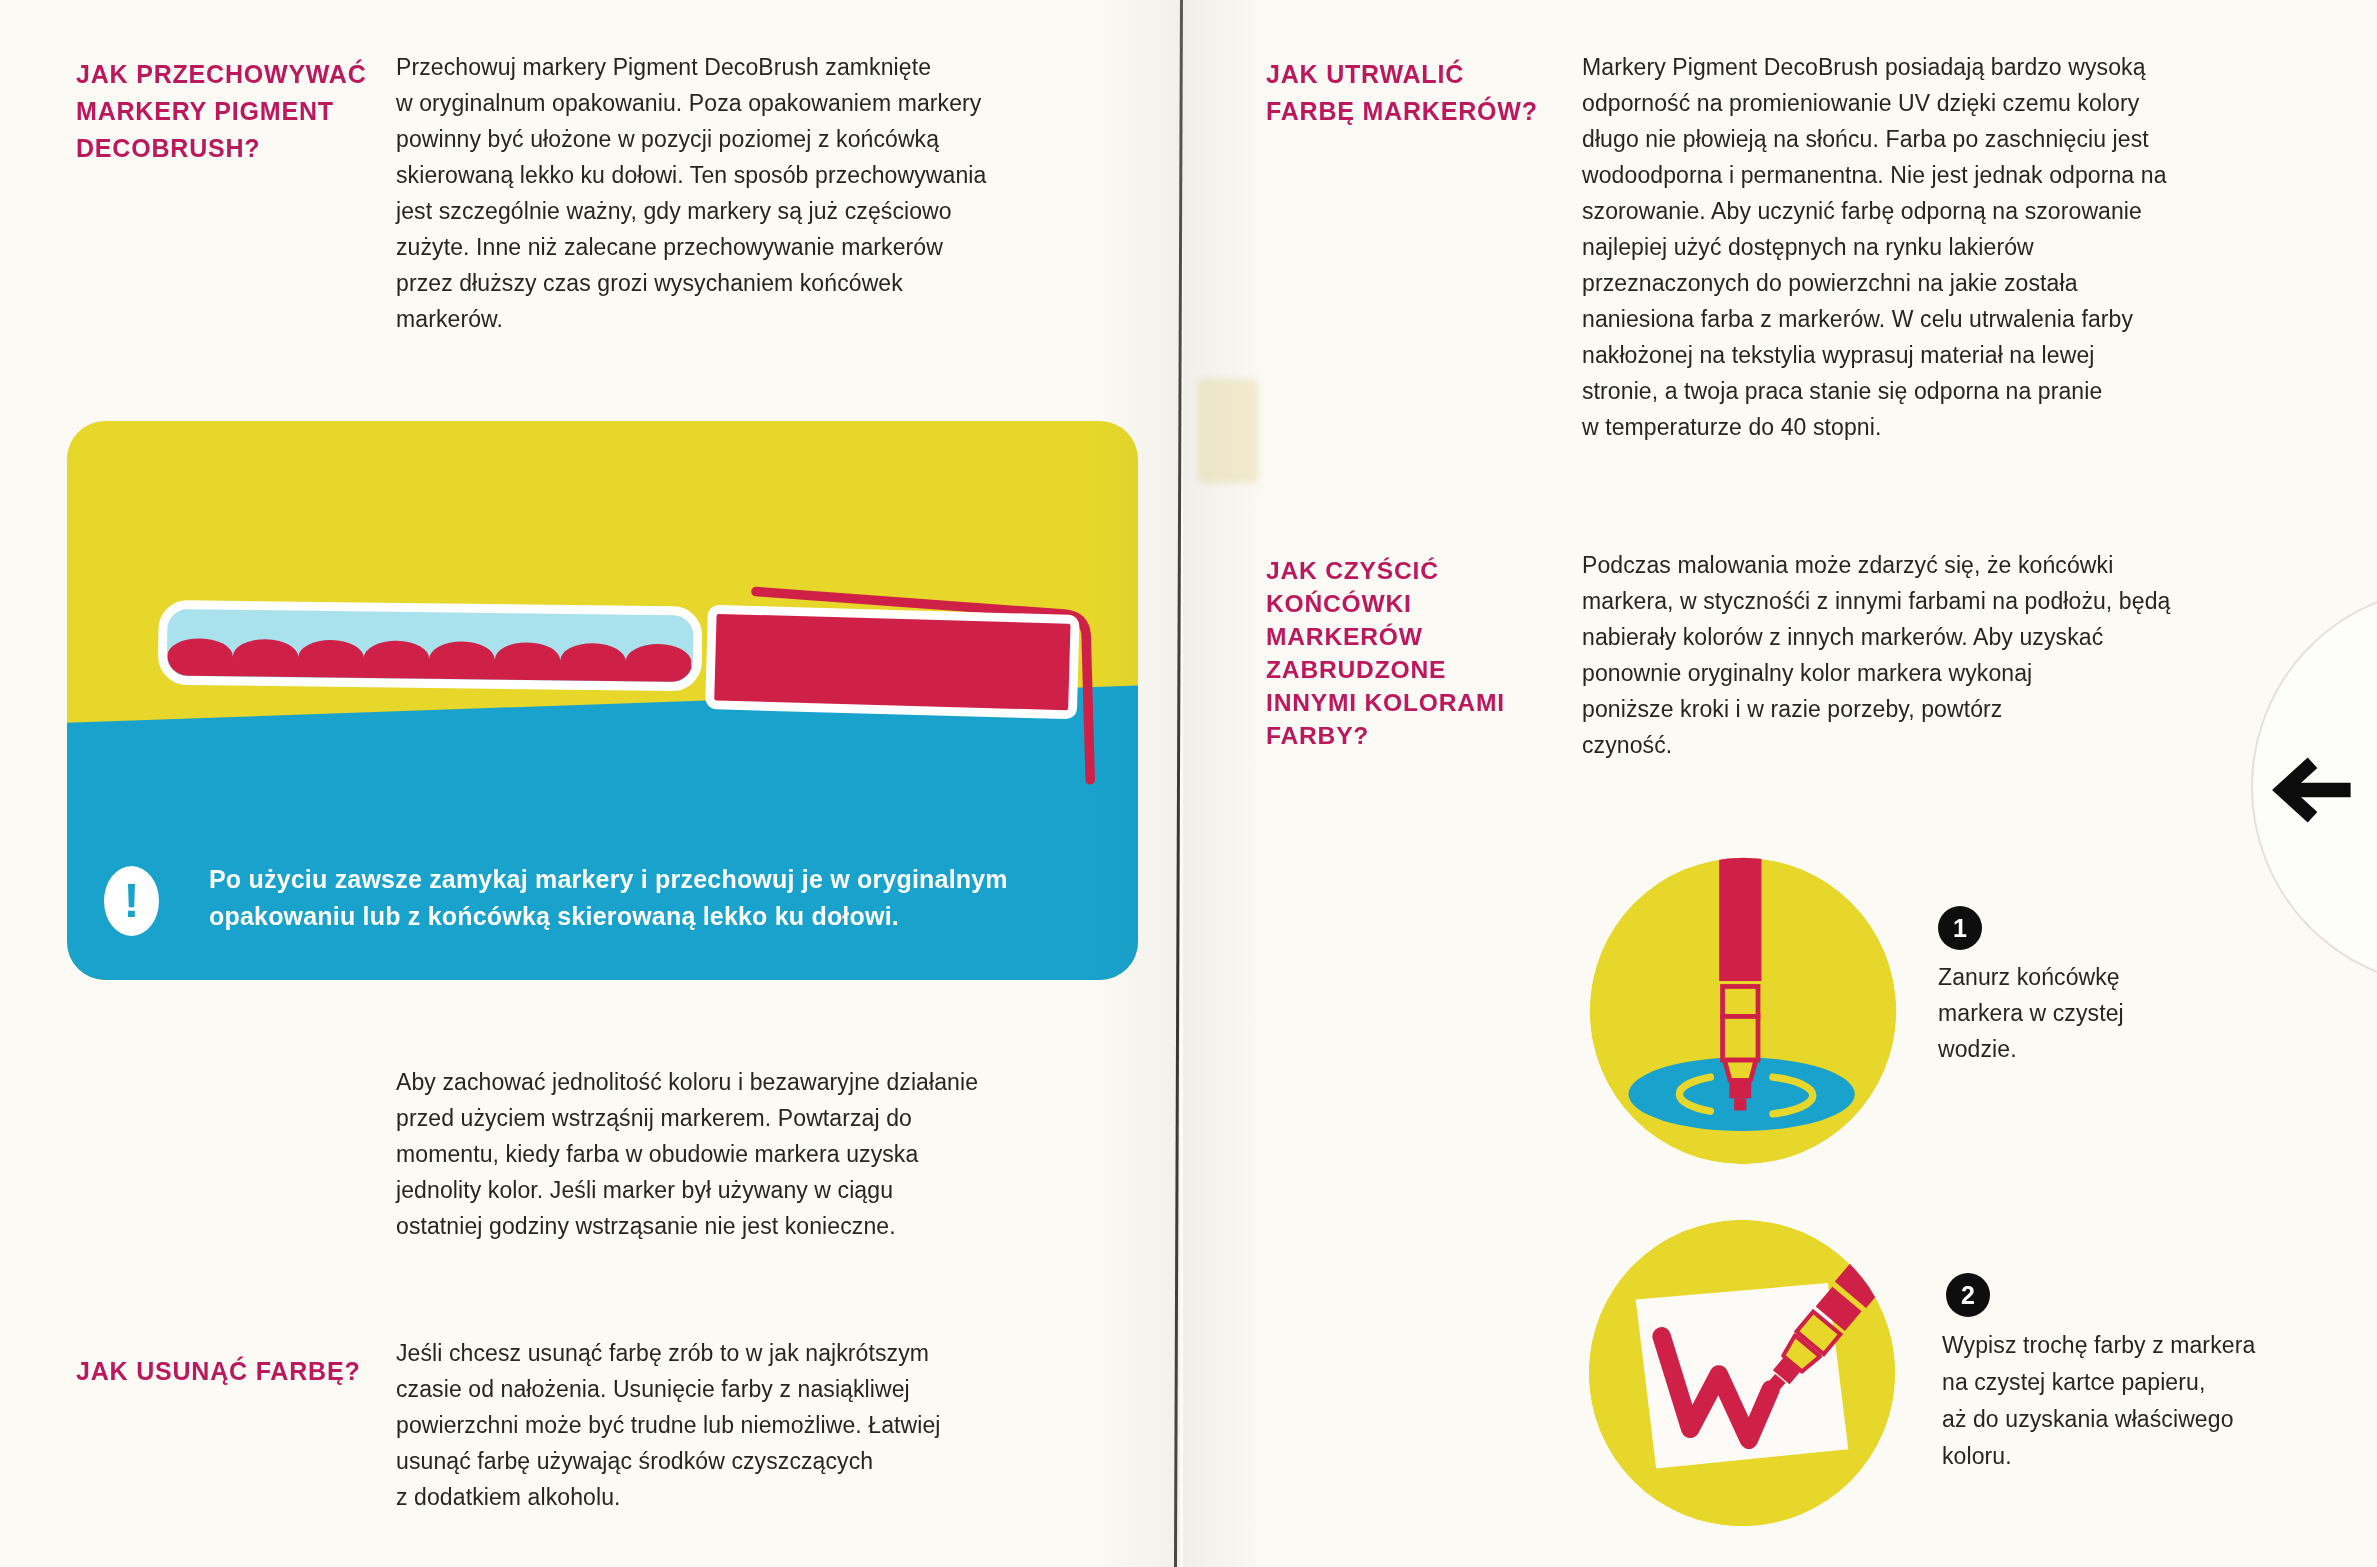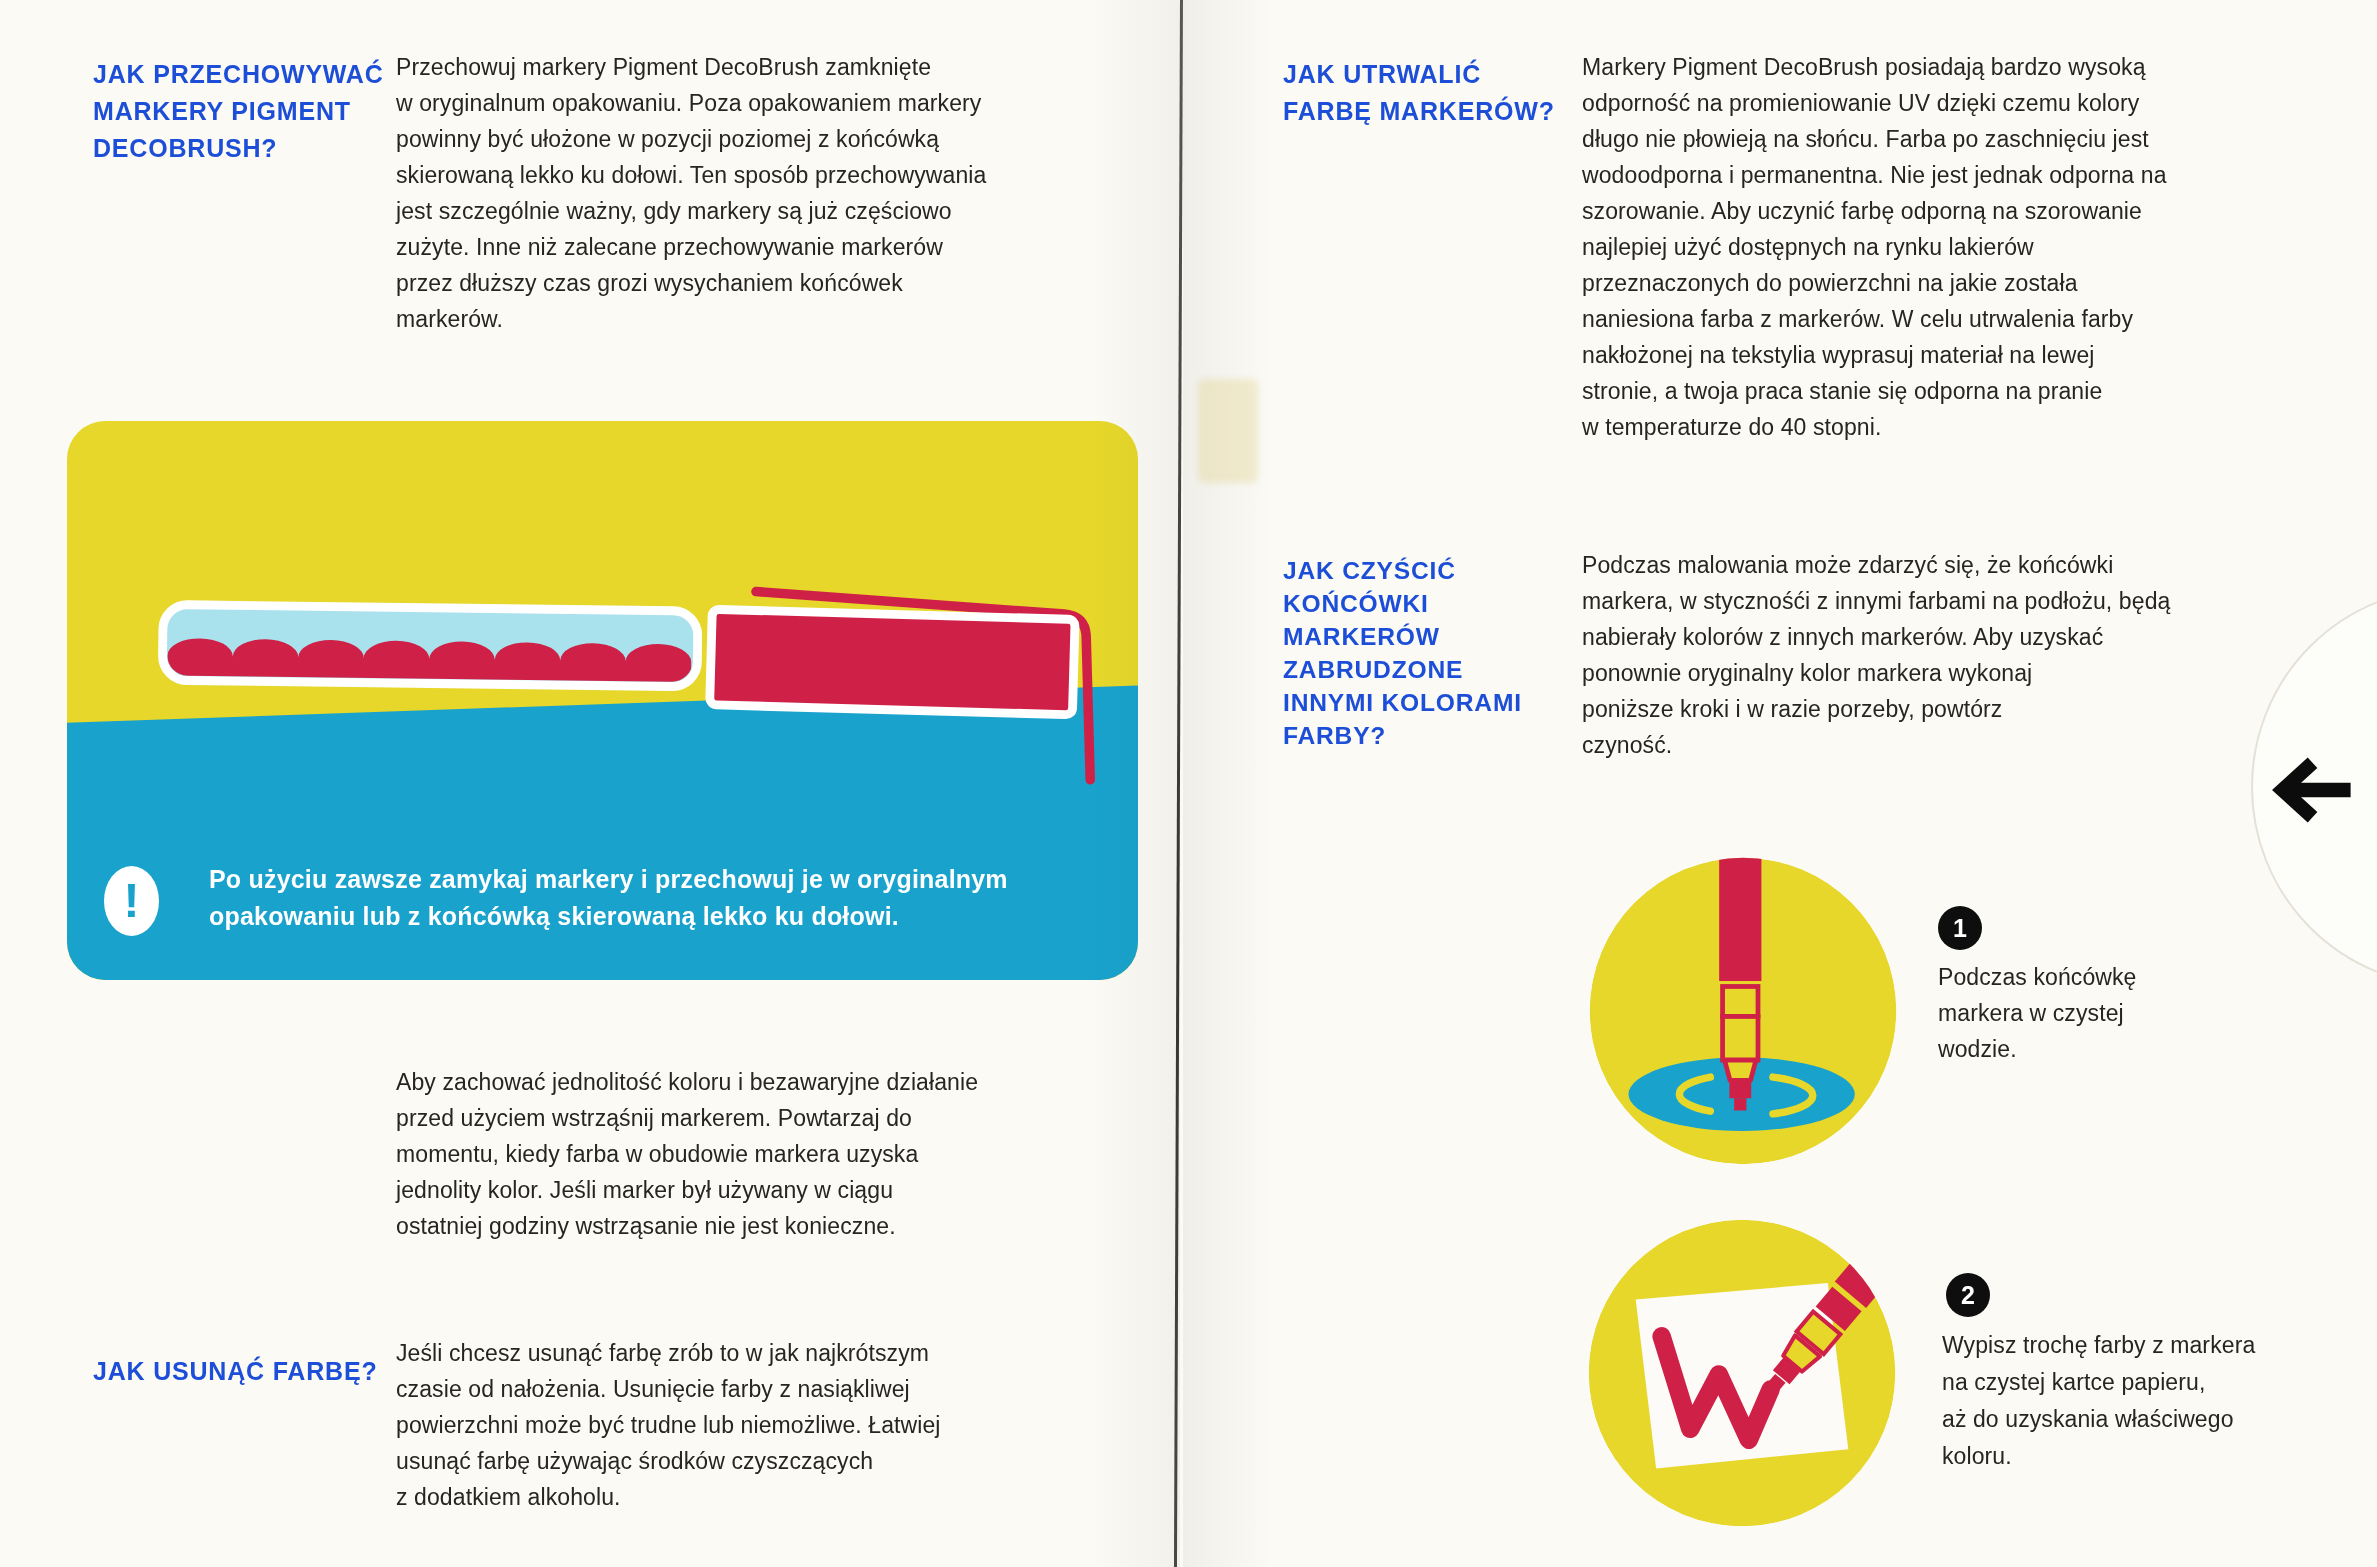--- a/index.html
+++ b/index.html
@@ -3,21 +3,21 @@
 <meta charset="utf-8">
 <style>
   html,body{margin:0;padding:0;background:#e8e6e0;}
   #root{
     position:relative;width:2377px;height:1567px;overflow:hidden;
     background:#FBFAF5;font-family:"Liberation Sans","DejaVu Sans",sans-serif;
     color:#232320;
   }
   .h{
     position:absolute;font-weight:700;font-size:25px;line-height:37px;
-    letter-spacing:0.8px;color:#1d4ed8;white-space:pre-line;margin-left:17px;
+    letter-spacing:0.8px;color:#be185d;white-space:pre-line;
   }
   .h.tight{font-size:24.6px;line-height:33px;}
   .b{
     position:absolute;font-size:23px;line-height:36px;color:#26261f;
     white-space:pre-line;letter-spacing:0.1px;
   }
   
   #card{
     position:absolute;left:67px;top:421px;width:1071px;height:559px;
     border-radius:38px;background:#E6D72A;overflow:hidden;
@@ -177,21 +177,21 @@
       <path d="M270,323 A92 29 0 0 1 270,377" stroke="#E6D72A" stroke-width="11" fill="none" stroke-linecap="round"></path>
       <rect x="191" y="-10" width="62" height="192" fill="#CF2147"></rect>
       <rect x="196" y="190" width="52" height="44" fill="#E6D72A" stroke="#CF2147" stroke-width="7"></rect>
       <rect x="196" y="234" width="52" height="64" fill="#E6D72A" stroke="#CF2147" stroke-width="7"></rect>
       <path d="M199,298 L245,298 L237,328 L207,328 Z" fill="#E6D72A" stroke="#CF2147" stroke-width="7" stroke-linejoin="round"></path>
       <rect x="206" y="328" width="32" height="26" fill="#CF2147"></rect>
       <rect x="213" y="354" width="18" height="18" fill="#CF2147"></rect>
     </g>
   </svg>
   <div class="badge" style="left:1938px;top:906px;">1</div>
-  <div class="b" style="left:1938px;top:959px;width:382px;">Podczas końcówkę
+  <div class="b" style="left:1938px;top:959px;width:382px;">Zanurz końcówkę
 markera w czystej
 wodzie.</div>
 
   <svg class="step-circle" style="left:1588px;top:1219px;" viewBox="0 0 452 452">
     <defs>
         <clipPath id="sc2">
           <circle cx="226" cy="226" r="225"></circle>
         </clipPath>
       </defs>
     <g clip-path="url(#sc2)">

